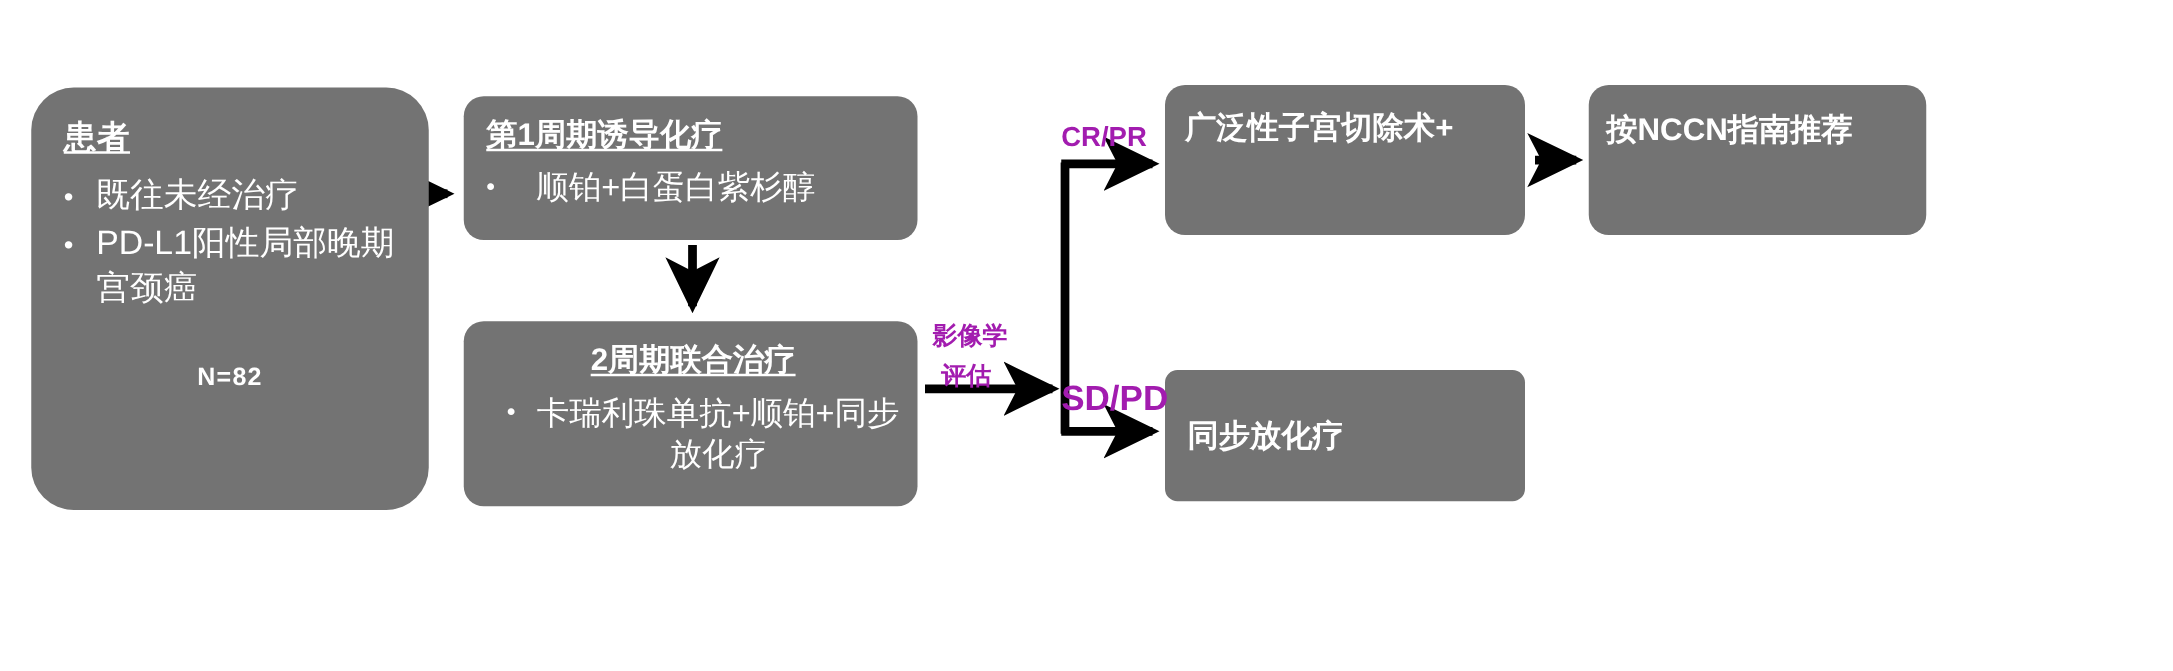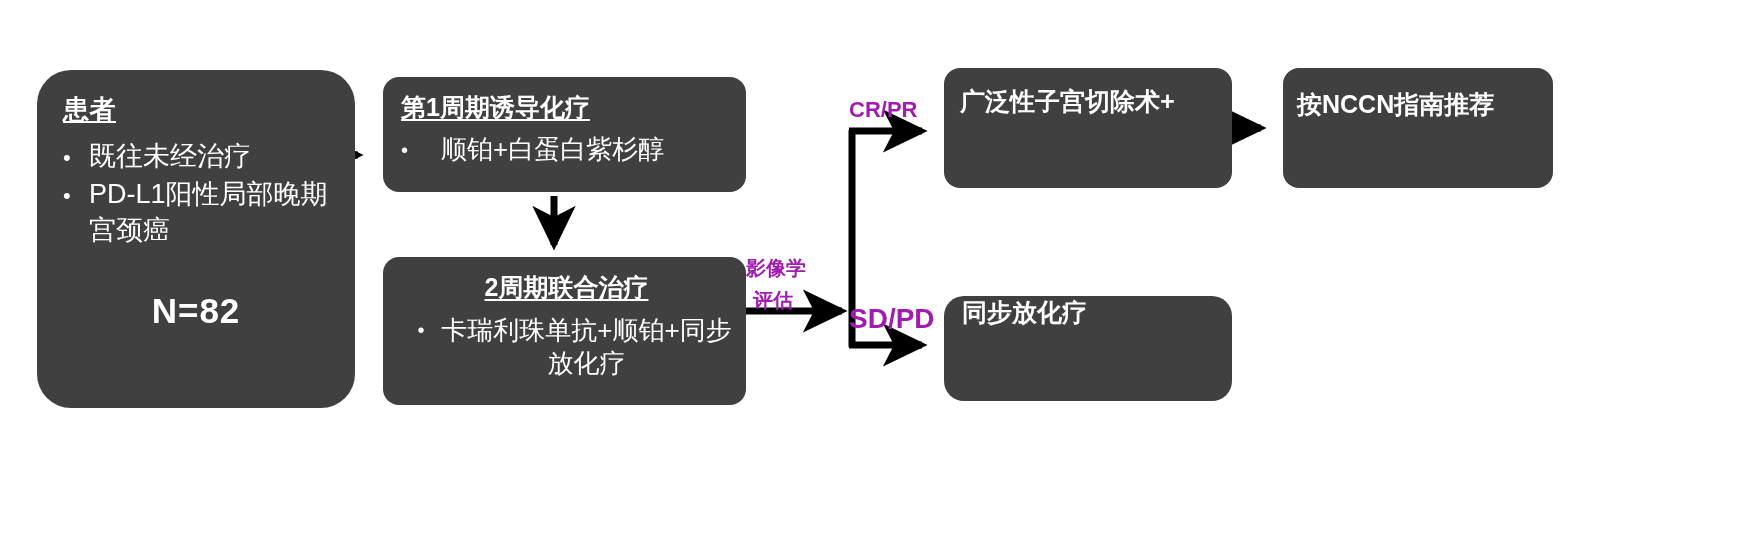--- a/index.html
+++ b/index.html
@@ -17,25 +17,24 @@
 
   #canvas {
     position: absolute;
     left: 0; top: 0;
     width: 1738px;
     height: 537px;
   }
 
   .box {
     position: absolute;
-    background: #404040;
+    background: #737373;
     color: #ffffff;
     box-sizing: border-box;
     border-radius: 18px;
-    margin-left: 12px;
   }
 
   .box-title {
     font-weight: bold;
     text-decoration: underline;
     text-underline-offset: 3px;
     white-space: nowrap;
   }
 
   .bullet-row {
@@ -65,21 +64,21 @@
     margin-bottom: 12px;
   }
   #box-patients .bullet-row {
     font-size: 27px;
     line-height: 1.33;
     margin-bottom: 2px;
   }
   #box-patients .bullet-dot { width: 26px; font-size: 22px; padding-top: 8px;}
   #box-patients .n-value {
     text-align: center;
-    font-size: 35px;
+    font-size: 20px;
     font-weight: bold;
     margin-top: 42px;
     letter-spacing: 1px;
   }
 
   
   #box-cycle1 {
     left: 371px;
     top: 77px;
     width: 363px;
@@ -137,26 +136,26 @@
     font-size: 25px;
     line-height: 1.45;
   }
 
   
   #box-crt {
     left: 932px;
     top: 296px;
     width: 288px;
     height: 105px;
-    border-radius: 20px;
+    border-radius: 10px;
     padding: 0 14px 0 18px;
     font-weight: bold;
     font-size: 25px;
     display: flex;
-    align-items: flex-start;
+    align-items: center;
   }
 
   
   .edge-label {
     position: absolute;
     font-weight: bold;
     color: #a21caf;
     white-space: nowrap;
   }
   #label-crpr { left: 849px; top: 97px; font-size: 22px; }

